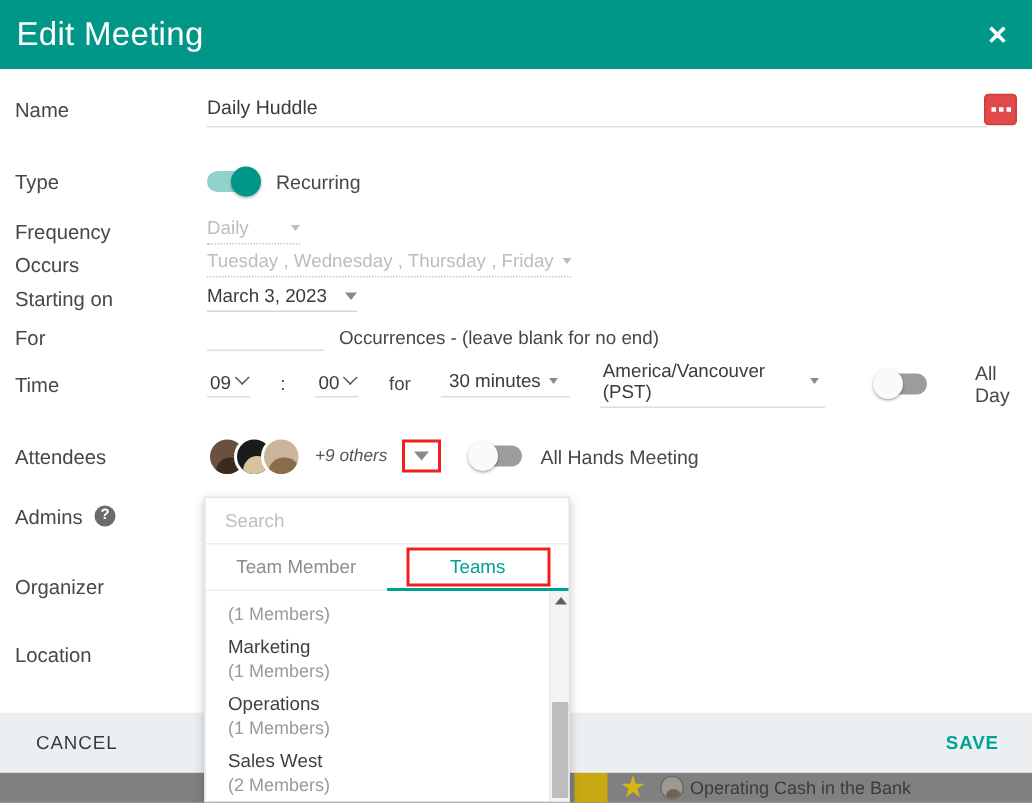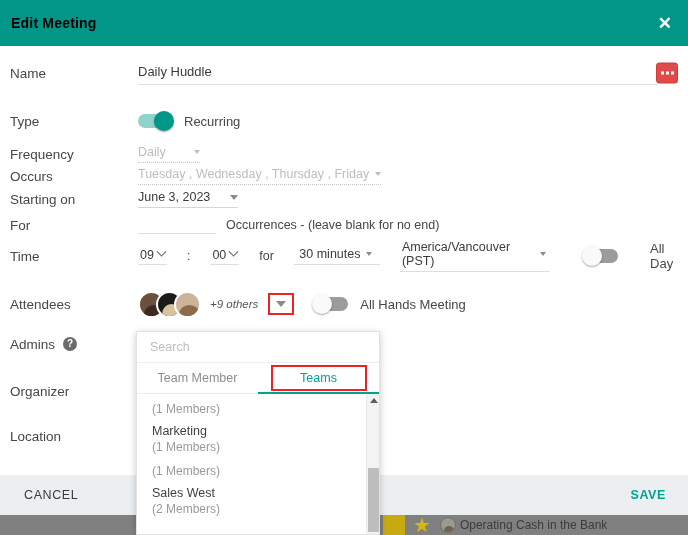--- a/index.html
+++ b/index.html
@@ -35,21 +35,21 @@
   .modal {
     position: absolute; left: 0; top: 0; width: 688px; height: 515px;
     background: #ffffff;
     display: flex; flex-direction: column;
   }
   .modal-header {
     height: 46px; background: #009688; flex: none;
     display: flex; align-items: center; justify-content: space-between;
     padding: 0 14px 0 11px;
   }
-  .modal-title { color: #000000; font-size: 14px; letter-spacing: .2px; font-weight: bold; }
+  .modal-title { color: #ffffff; font-size: 22px; letter-spacing: .2px; }
   .close-btn {
     color: #ffffff; font-size: 17px; font-weight: bold; line-height: 1;
     cursor: pointer; padding: 4px 2px;
   }
 
   .modal-body { position: relative; flex: 1 1 auto; background: #fff; }
 
   
   .row { position: absolute; left: 0; right: 0; display: flex; align-items: center; }
   .label { width: 138px; padding-left: 10px; font-size: 13.5px; color: #474747; flex: none; }
@@ -252,21 +252,21 @@
         <div class="label">Occurs</div>
         <div class="sel muted field-dotted" style="min-width:212px; justify-content:space-between;">
           <span>Tuesday , Wednesday , Thursday , Friday</span>
           <span class="caret small grey"></span>
         </div>
       </div>
 
       <div class="row" style="top:140px; height:26px;">
         <div class="label">Starting on</div>
         <div class="sel field-underline" style="min-width:100px; justify-content:space-between;">
-          <span>June 3, 2023</span>
+          <span>March 3, 2023</span>
           <span class="caret"></span>
         </div>
       </div>
 
       <div class="row" style="top:165px; height:28px;">
         <div class="label">For</div>
         <input class="occ-input" type="text" value="" style="">
         <div class="plain-text" style="margin-left:10px;">Occurrences - (leave blank for no end)</div>
       </div>
 
@@ -347,20 +347,21 @@
     <div class="dd-list">
       <div class="dd-item partial">
 
         <span class="mb">(1 Members)</span>
       </div>
       <div class="dd-item">
         <span class="nm">Marketing</span>
         <span class="mb">(1 Members)</span>
       </div>
       <div class="dd-item">
+        <span class="nm">Operations</span>
         <span class="mb">(1 Members)</span>
       </div>
       <div class="dd-item">
         <span class="nm">Sales West</span>
         <span class="mb">(2 Members)</span>
       </div>
       <div class="dd-scrollbar">
         <div class="dd-arrow-up"></div>
         <div class="dd-thumb"></div>
       </div>

